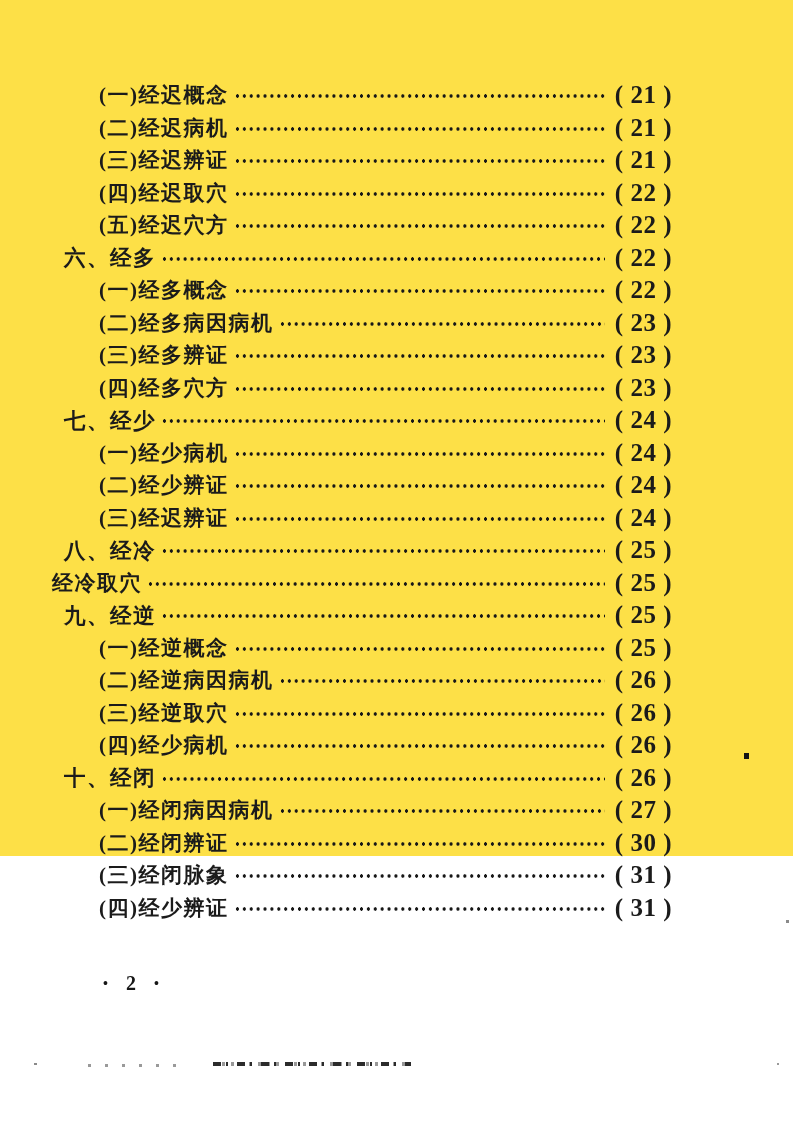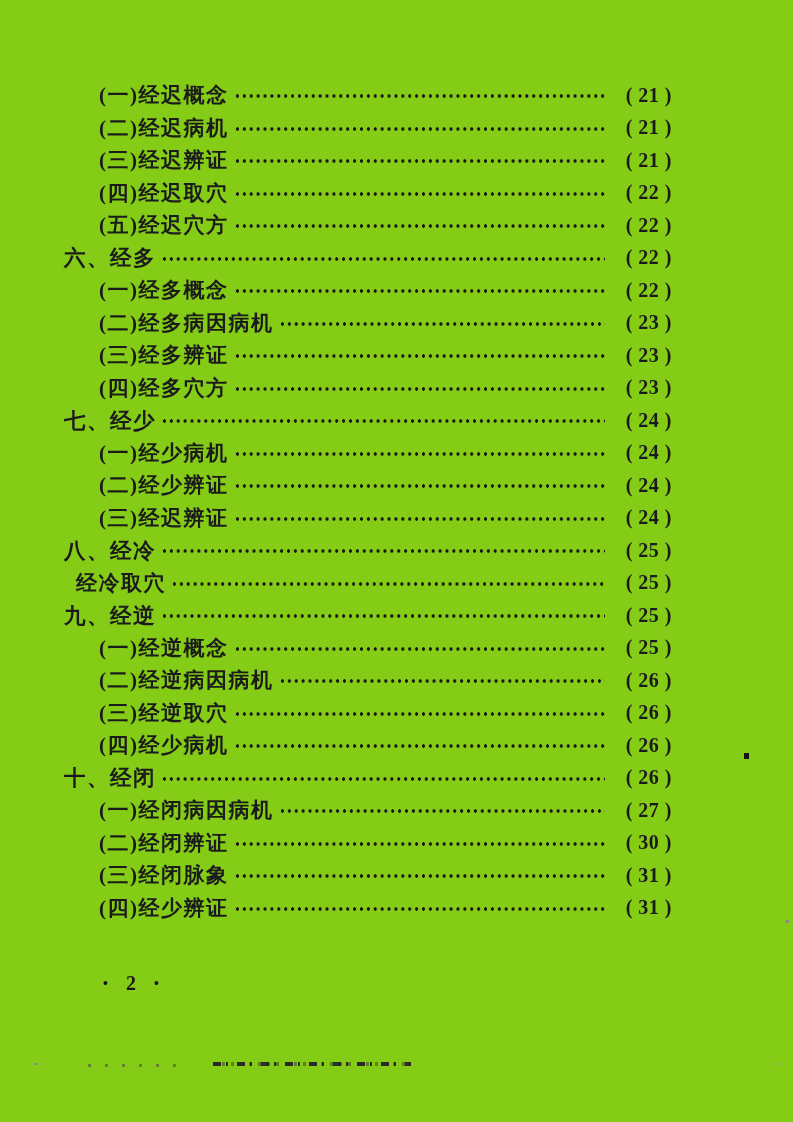--- a/index.html
+++ b/index.html
@@ -11,22 +11,22 @@
     height: 1122px;
     background: #ffffff;
     font-family: "Liberation Serif", "DejaVu Serif", serif;
     position: relative;
     overflow: hidden;
   }
   .page {
     position: absolute;
     left: 0; top: 0;
     width: 793px;
-    height: 1122px;
-    background: #84cc16;
+    height: 856px;
+    background: #fde047;
     color: #1b1b1b;
   }
   .toc {
     position: absolute;
     left: 0;
     top: 79px;
     width: 793px;
   }
   .row {
     display: flex;
@@ -37,33 +37,33 @@
   }
   .row .lbl {
     font-size: 21px;
     letter-spacing: 1.5px;
     white-space: nowrap;
     font-weight: 600;
   }
   .row.main { padding-left: 64px; }
   .row.main .lbl { font-weight: 700; font-size: 21.5px; }
   .row.sub  { padding-left: 99px; }
-  .row.sub2 { padding-left: 76px; }
+  .row.sub2 { padding-left: 52px; }
   .leader {
     flex: 1;
     height: 6px;
     margin: 2px 3px 0 5px;
     background-image: radial-gradient(circle, #171717 1.5px, rgba(0,0,0,0) 1.9px);
     background-size: 6.9px 6px;
     background-repeat: repeat-x;
     background-position: 0 50%;
     min-width: 12px;
   }
   .pg {
-    font-size: 20px;
+    font-size: 25px;
     letter-spacing: 0.5px;
     white-space: nowrap;
     min-width: 64px;
     text-align: right;
     font-weight: 600;
   }
   .footer {
     position: absolute;
     left: 103px;
     top: 972px;

